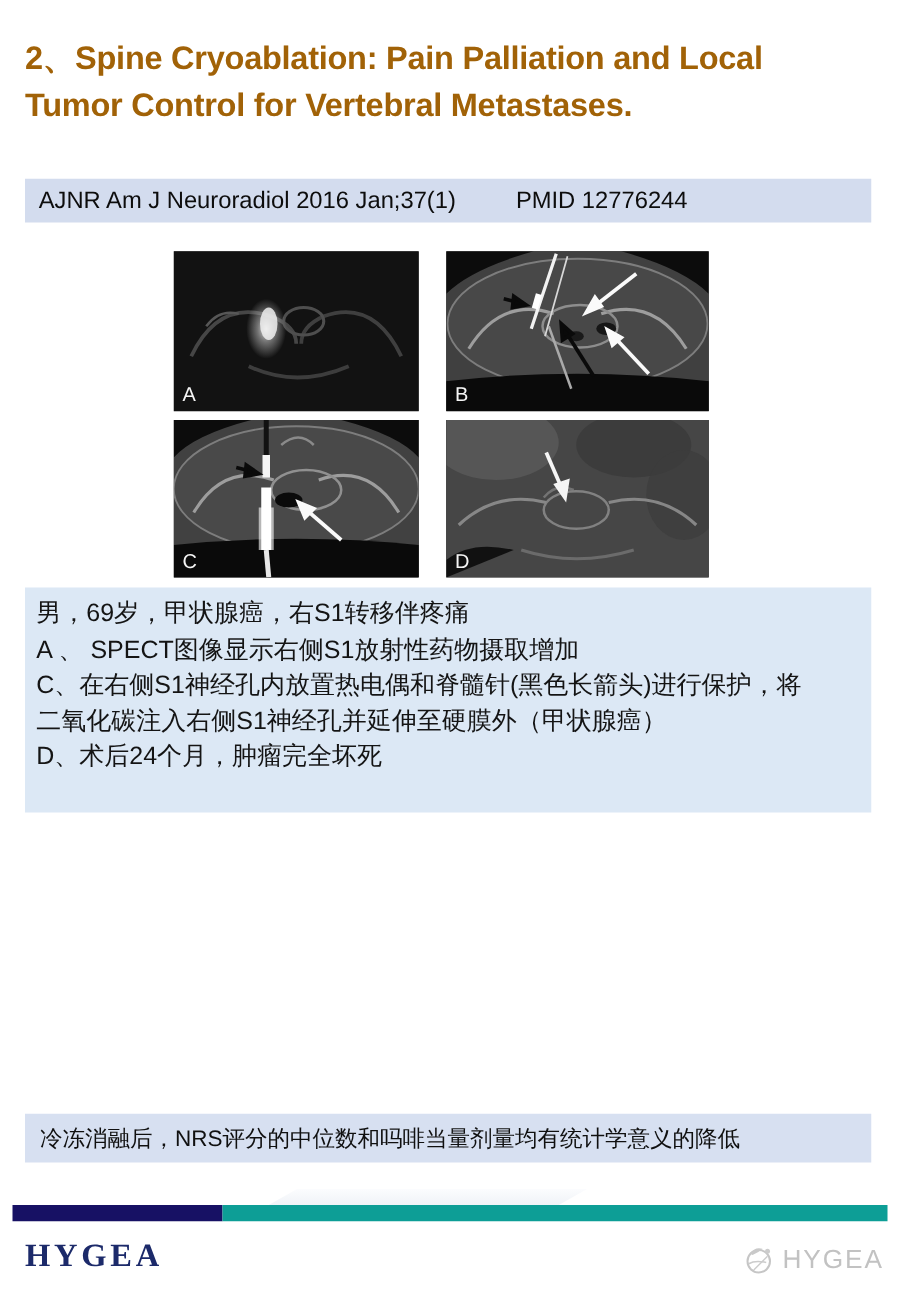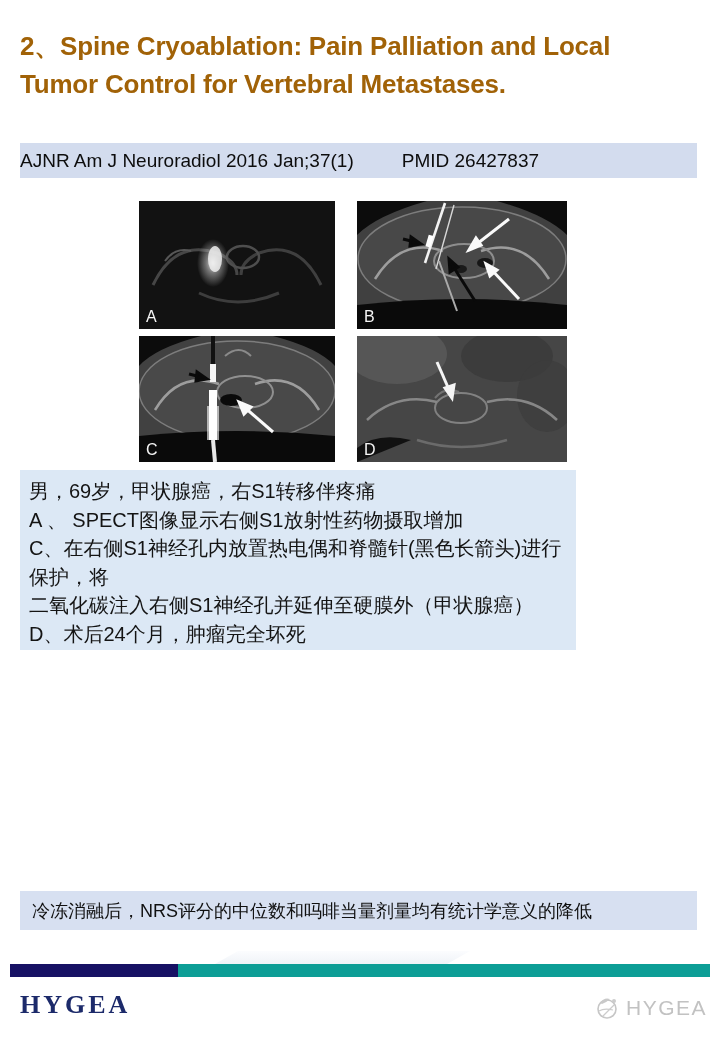--- a/index.html
+++ b/index.html
@@ -8,30 +8,30 @@
   }
   *{margin:0;padding:0;box-sizing:border-box;}
   html,body{width:720px;height:1040px;}
   body{background:#ffffff;font-family:"Liberation Sans",sans-serif;position:relative;overflow:hidden;}
   .page{position:absolute;inset:0;background:#fff;}
 
   .title{position:absolute;left:20px;top:27px;width:672px;font-size:26px;line-height:38px;
          font-weight:bold;color:#a16207;letter-spacing:-0.2px;}
 
   .citation{position:absolute;left:20px;top:143px;width:677px;height:35px;background:var(--citation-bg);
-            display:flex;align-items:center;font-size:19px;color:#0d0d0d;}
+            display:flex;align-items:center;padding-left:11px;font-size:19px;color:#0d0d0d;}
   .citation .pmid{margin-left:48px;}
 
   .ct-grid{position:absolute;left:139px;top:201px;display:grid;
            grid-template-columns:196px 210px;grid-template-rows:128px 126px;column-gap:22px;row-gap:7px;}
   .ct-panel{position:relative;background:#101010;overflow:hidden;}
   .ct-panel svg{position:absolute;inset:0;width:100%;height:100%;}
   .ct-label{position:absolute;left:7px;bottom:3px;color:#f5f5f5;font-size:16px;z-index:3;}
 
-  .desc{position:absolute;left:20px;top:470px;width:556px;height:180px;background:var(--description-bg);
+  .desc{position:absolute;left:20px;top:470px;width:677px;height:180px;background:var(--description-bg);
         padding:7px 0 0 9px;font-size:20px;line-height:28.5px;color:#141414;}
 
   .charts{position:absolute;left:0;top:655px;width:720px;height:220px;}
 
   .conclusion{position:absolute;left:20px;top:891px;width:677px;height:39px;background:var(--conclusion-bg);
               display:flex;align-items:center;padding-left:12px;font-size:18px;color:#101010;white-space:nowrap;}
 
   .bar-glint{position:absolute;left:215px;top:951px;width:255px;height:13px;opacity:.85;
              background:linear-gradient(180deg,#fbfcfe,#edf1f6);
              clip-path:polygon(0 100%,9% 0,100% 0,91% 100%);}
@@ -46,21 +46,21 @@
 </style>
 </head>
 <body>
 
 <div class="page">
 
   <h1 class="title">2、Spine Cryoablation: Pain Palliation and Local Tumor Control for Vertebral Metastases.</h1>
 
   <div class="citation">
     <span>AJNR Am J Neuroradiol 2016 Jan;37(1)</span>
-    <span class="pmid">PMID 26427837</span>
+    <span class="pmid">PMID 12776244</span>
   </div>
 
   <div class="ct-grid">
 
     <div class="ct-panel">
       <svg viewBox="0 0 196 128" preserveAspectRatio="none">
         <defs>
           <radialGradient id="blobA" cx="50%" cy="50%" r="50%">
             <stop offset="0%" stop-color="#f4f4f4" stop-opacity="0.95"></stop>
             <stop offset="45%" stop-color="#bdbdbd" stop-opacity="0.55"></stop>

